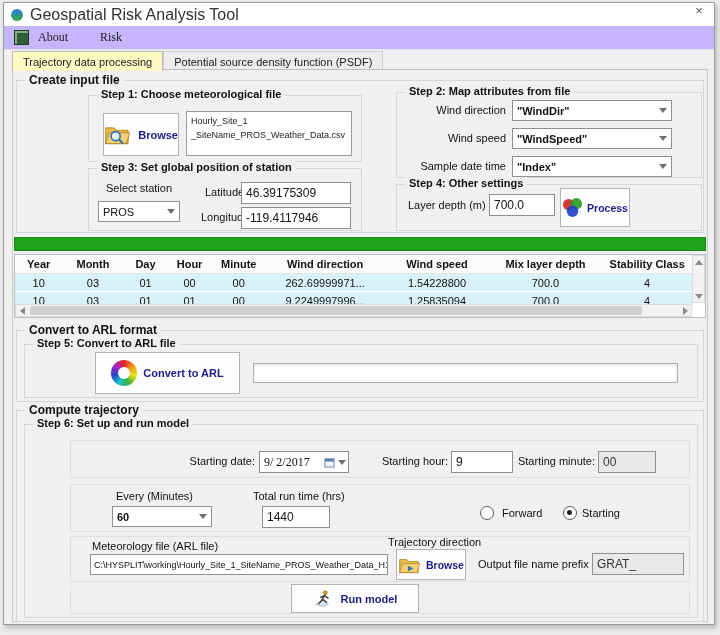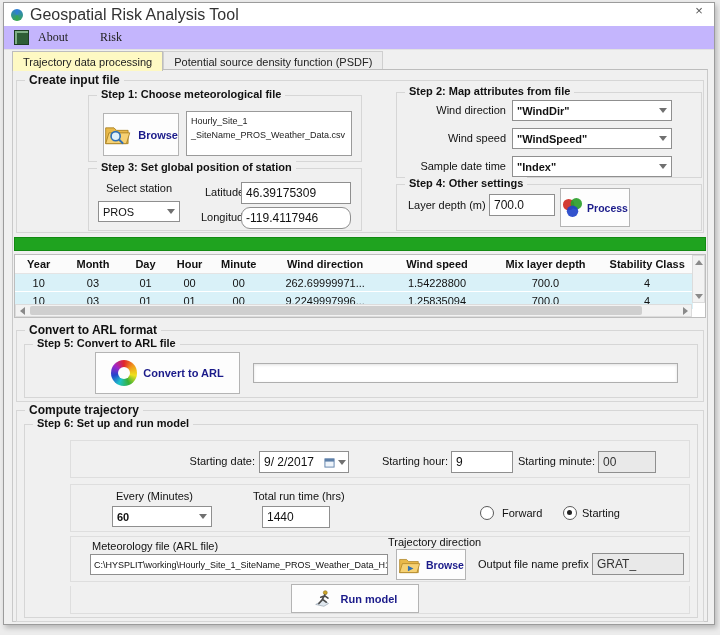--- a/index.html
+++ b/index.html
@@ -112,21 +112,21 @@
   <span class="lg">Step 3: Set global position of station</span>
 </div>
 <span class="abs lbl" style="left:106px;top:182px;">Select station</span>
 <div class="abs combo" style="left:98px;top:201px;width:82px;height:21px;">
   <span class="val">PROS</span>
   <span class="dd-arrow"></span>
 </div>
 <span class="abs lbl" style="left:205px;top:186px;">Latitude</span>
 <div class="abs tb" style="left:241px;top:182px;width:110px;height:20px;">46.39175309</div>
 <span class="abs lbl" style="left:201px;top:211px;">Longitude</span>
-<div class="abs tb" style="left:241px;top:207px;width:110px;height:20px;border-radius:9px;">-119.4117946</div>
+<div class="abs tb" style="left:241px;top:207px;width:110px;height:20px;">-119.4117946</div>
 
 <div class="abs grp" style="left:396px;top:92px;width:306px;height:86px;">
   <span class="lg">Step 2: Map attributes from file</span>
 </div>
 <span class="abs lbl" style="left:404px;top:104px;width:102px;text-align:right;">Wind direction</span>
 <div class="abs combo boldval" style="left:512px;top:100px;width:160px;height:21px;">
   <span class="val">"WindDir"</span>
   <span class="dd-arrow"></span>
 </div>
 <span class="abs lbl" style="left:404px;top:132px;width:102px;text-align:right;">Wind speed</span>
@@ -218,21 +218,21 @@
 <div class="abs grp" style="left:16px;top:410px;width:688px;height:212px;">
   <span class="lg big">Compute trajectory</span>
 </div>
 <div class="abs grp" style="left:24px;top:424px;width:674px;height:194px;">
   <span class="lg">Step 6: Set up and run model</span>
 </div>
 
 <div class="abs panel" style="left:70px;top:440px;width:620px;height:38px;"></div>
 <span class="abs lbl" style="left:150px;top:455px;width:105px;text-align:right;">Starting date:</span>
 <div class="abs tb" style="left:259px;top:451px;width:90px;height:20px;padding-right:2px;">
-  <span style="flex:1;">9/ 2/2017</span>
+  <span style="flex:1;font-family:Liberation Serif, serif;">9/ 2/2017</span>
   <svg width="11" height="11" viewBox="0 0 12 12">
     <rect x="1" y="2" width="10" height="9" fill="#eef4fb" stroke="#5d7fa8"></rect>
     <rect x="1" y="2" width="10" height="3" fill="#5d7fa8"></rect>
   </svg>
   <span class="dd-arrow" style="margin-left:3px;"></span>
 </div>
 <span class="abs lbl" style="left:370px;top:455px;width:78px;text-align:right;">Starting hour:</span>
 <div class="abs tb" style="left:451px;top:451px;width:62px;height:20px;">9</div>
 <span class="abs lbl" style="left:505px;top:455px;width:90px;text-align:right;">Starting minute:</span>
 <div class="abs tb dis" style="left:598px;top:451px;width:58px;height:20px;">00</div>

